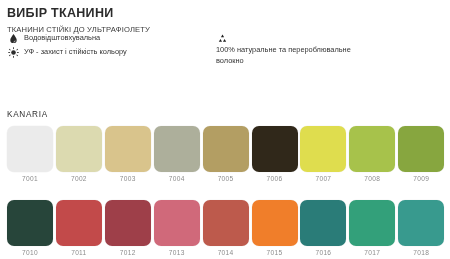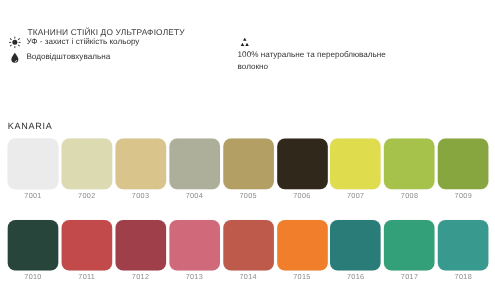--- a/index.html
+++ b/index.html
@@ -12,21 +12,21 @@
   }
   .page { position: relative; width: 450px; height: 259px; background: #fff; }
 
   
   .title {
     position: absolute; left: 7px; top: 6px;
     font-size: 12.5px; font-weight: bold; letter-spacing: .3px;
     color: #2b2b2b;
   }
   .subtitle {
-    position: absolute; left: 25px; top: 25px;
+    position: absolute; left: 7px; top: 25px;
     font-size: 7.6px; letter-spacing: .15px; color: #3a3a3a;
   }
 
   
   .features { position: absolute; left: 0; top: 33px; width: 450px; height: 68px; }
   .col { position: absolute; top: 0; }
   .col-left  { left: 7px;   width: 185px; }
   .col-right { left: 188px; width: 180px; }
 
   .feat { position: relative; display: block; padding-left: 17px; margin-bottom: 3.5px; }
@@ -64,55 +64,56 @@
   .sw-label {
     margin-top: 3px; text-align: center;
     font-size: 6.6px; color: #8c8c8c; letter-spacing: .3px;
   }
 </style>
 </head>
 <body>
 
 <div class="page">
 
+  <div class="title">ВИБІР ТКАНИНИ</div>
   <div class="subtitle">ТКАНИНИ СТІЙКІ ДО УЛЬТРАФІОЛЕТУ</div>
 
   <div class="features">
 
     <div class="col col-left">
+
+      <div class="feat">
+        <span class="feat-ico">
+          <svg width="11" height="11" viewBox="0 0 24 24">
+            <path d="M12 2 C8 8 5 11.5 5 15 a7 7 0 0 0 14 0 C19 11.5 16 8 12 2 z" fill="#2b2b2b"></path>
+            <path d="M15.5 16.5 a3.5 3.5 0 0 1-3.5 3.5" stroke="#ffffff" stroke-width="1.4" fill="none"></path>
+          </svg>
+        </span>
+        <span class="feat-text">Водовідштовхувальна</span>
+      </div>
 
       <div class="feat">
         <span class="feat-ico">
           <svg width="11" height="11" viewBox="0 0 24 24">
             <g fill="#2b2b2b">
               <circle cx="12" cy="12" r="5"></circle>
               <rect x="11.1" y="0.5" width="1.8" height="4"></rect>
               <rect x="11.1" y="19.5" width="1.8" height="4"></rect>
               <rect x="0.5" y="11.1" width="4" height="1.8"></rect>
               <rect x="19.5" y="11.1" width="4" height="1.8"></rect>
               <rect x="3" y="3.6" width="1.8" height="4" transform="rotate(-45 3.9 5.6)"></rect>
               <rect x="19.2" y="3.6" width="1.8" height="4" transform="rotate(45 20.1 5.6)"></rect>
               <rect x="3" y="16.4" width="1.8" height="4" transform="rotate(45 3.9 18.4)"></rect>
               <rect x="19.2" y="16.4" width="1.8" height="4" transform="rotate(-45 20.1 18.4)"></rect>
             </g>
           </svg>
         </span>
         <span class="feat-text">УФ - захист і стійкість кольору</span>
       </div>
 
-      <div class="feat">
-        <span class="feat-ico">
-          <svg width="11" height="11" viewBox="0 0 24 24">
-            <path d="M12 2 C8 8 5 11.5 5 15 a7 7 0 0 0 14 0 C19 11.5 16 8 12 2 z" fill="#2b2b2b"></path>
-            <path d="M15.5 16.5 a3.5 3.5 0 0 1-3.5 3.5" stroke="#ffffff" stroke-width="1.4" fill="none"></path>
-          </svg>
-        </span>
-        <span class="feat-text">Водовідштовхувальна</span>
-      </div>
-
 
     </div>
 
     <div class="col col-right">
 
 
       <div class="feat feat-noindent">
         <span class="feat-ico">
           <svg width="11" height="11" viewBox="0 0 24 24">
             <path d="M12 3 L15.5 9 L8.5 9 Z" fill="#1f1f1f"></path>

